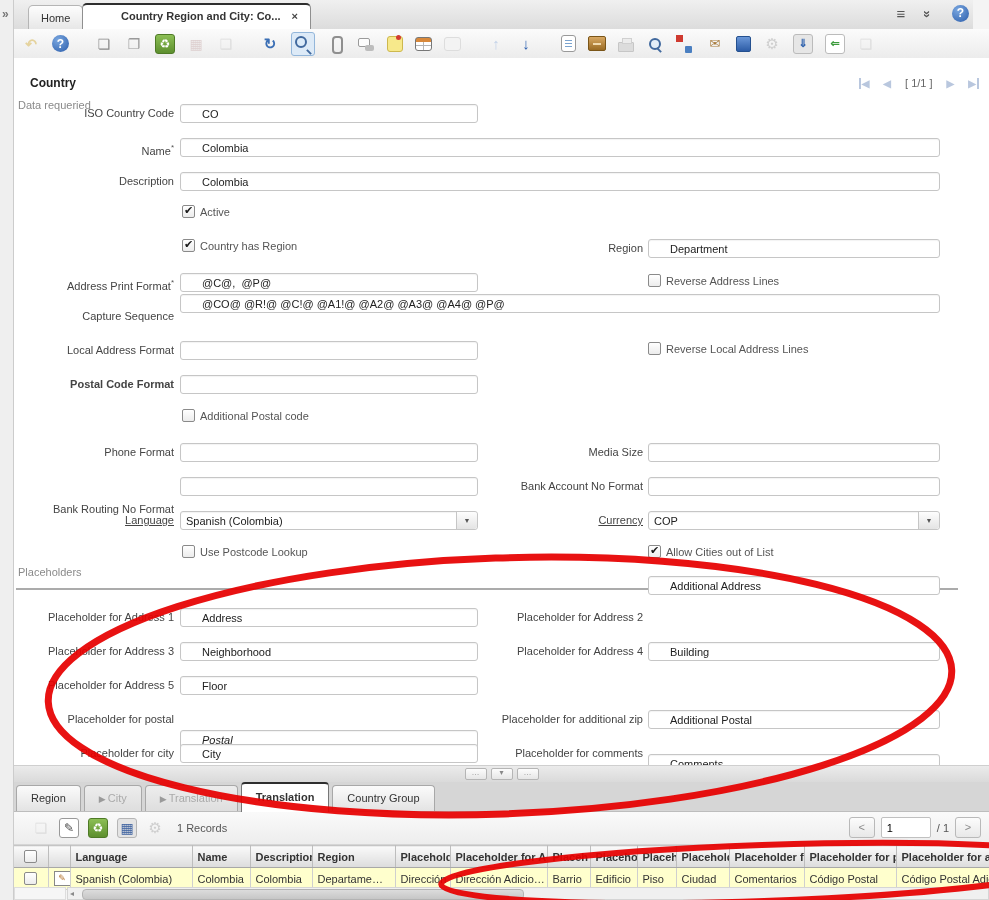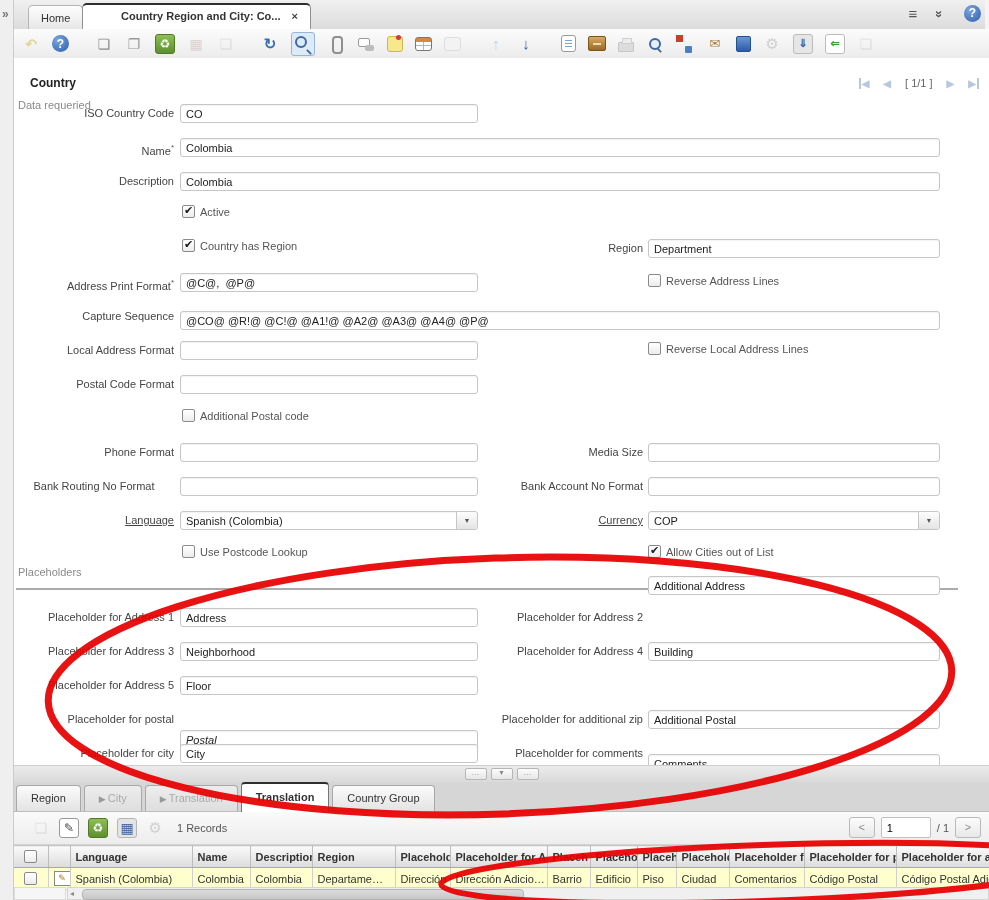--- a/index.html
+++ b/index.html
@@ -1,21 +1,21 @@
 <!DOCTYPE html>
 <html><head>
 <meta charset="utf-8">
 <style>
   html,body{margin:0;padding:0;background:#e9e9e9;font-family:"Liberation Sans",sans-serif;}
   .app{position:relative;width:989px;height:900px;background:#f4f4f4;overflow:hidden;font-size:11px;color:#333;}
   
   .left-strip{position:absolute;left:0;top:0;width:13px;height:900px;background:#efefef;border-right:1px solid #cccccc;}
   .expander{position:absolute;left:2px;top:7px;color:#777;font-weight:bold;font-size:12px;cursor:pointer;}
   
-  .tabbar{position:absolute;left:14px;top:0;right:4px;height:29px;background:linear-gradient(#f0f0f0,#dcdcdc);border-bottom:1px solid #bfbfbf;}
+  .tabbar{position:absolute;left:14px;top:0;right:16px;height:29px;background:linear-gradient(#f0f0f0,#dcdcdc);border-bottom:1px solid #bfbfbf;}
   .wtab{position:absolute;bottom:-1px;height:24px;line-height:24px;padding:0 12px;background:linear-gradient(#fdfdfd,#e6e6e6);border:1px solid #b5b5b5;border-bottom:none;border-radius:5px 5px 0 0;cursor:pointer;white-space:nowrap;}
   .wtab.home{left:14px;}
   .wtab.active{left:68px;background:#fff;border-color:#8f8f8f;border-top:2px solid #2e2e2e;font-weight:bold;height:25px;line-height:23px;padding-left:38px;}
   .wtab .close{margin-left:8px;font-weight:bold;color:#444;cursor:pointer;}
   .tr-ic{position:absolute;top:5px;width:20px;height:18px;text-align:center;line-height:18px;color:#555;font-size:13px;cursor:pointer;}
   .tr-ic.menu{right:62px;font-size:15px;}
   .tr-ic.chev{right:36px;transform:rotate(90deg);font-weight:bold;}
   .tr-ic.helpc{right:4px;width:17px;height:17px;border-radius:50%;background:radial-gradient(circle at 35% 30%,#7aa7e0,#2a5caa);color:#fff;font-weight:bold;font-size:12px;line-height:17px;}
   
   .toolbar{position:absolute;left:14px;top:29px;right:0;height:29px;background:linear-gradient(#fbfbfb,#ececec);border-bottom:1px solid #d2d2d2;display:flex;align-items:center;gap:12px;padding-left:8px;}
@@ -62,21 +62,21 @@
   .recnav .edge{border-left:2px solid #b9c7de;padding-left:1px;}
   .recnav .edge2{border-right:2px solid #b9c7de;padding-right:1px;}
   
   .formbg{position:absolute;left:14px;top:96px;right:0;height:669px;background:#fff;}
   .grouplbl{position:absolute;color:#8a8a8a;font-size:11px;}
   .groupline{position:absolute;height:2px;background:#ababab;}
   .lbl{position:absolute;width:160px;left:14px;text-align:right;color:#444;line-height:19px;white-space:nowrap;}
   .lblr{position:absolute;width:178px;left:465px;text-align:right;color:#444;line-height:19px;white-space:nowrap;}
   .req{color:#555;font-size:8px;}
   .ul{text-decoration:underline;}
-  .inp{position:absolute;height:19px;box-sizing:border-box;border:1px solid #c6c6c6;border-radius:3px;background:#fff;padding:2px 5px;line-height:14px;color:#222;white-space:pre;overflow:hidden;box-shadow:inset 0 1px 1px rgba(0,0,0,.05);}
+  .inp{position:absolute;height:19px;box-sizing:border-box;border:1px solid #c6c6c6;border-radius:3px;background:#fff;padding:2px 21px;line-height:14px;color:#222;white-space:pre;overflow:hidden;box-shadow:inset 0 1px 1px rgba(0,0,0,.05);}
   .w-l{left:180px;width:298px;}
   .w-r{left:648px;width:292px;}
   .w-wide{left:180px;width:760px;}
   .combo{display:flex;justify-content:space-between;padding:0;}
   .combo .val{padding:2px 5px;line-height:15px;}
   .combo .cbtn{width:20px;border-left:1px solid #c6c6c6;background:linear-gradient(#fdfdfd,#e4e4e4);display:flex;align-items:center;justify-content:center;font-size:7px;color:#555;cursor:pointer;border-radius:0 3px 3px 0;}
   .chkrow{position:absolute;display:flex;align-items:center;gap:5px;}
   .chk{width:13px;height:13px;box-sizing:border-box;border:1px solid #8a8a8a;border-radius:2px;background:linear-gradient(#fff,#ececec);display:inline-flex;align-items:center;justify-content:center;cursor:pointer;}
   .chk i{font-style:normal;font-size:11px;line-height:1;color:#1a1a1a;margin-top:-2px;}
   .chklbl{color:#555;}
@@ -203,47 +203,47 @@
   <div class="lbl" style="top:273px;"><span>Address Print Format</span><sup class="req">*</sup></div>
   <div class="inp w-l" style="top:273px;">@C@,  @P@</div>
   <div class="chkrow" style="left:648px;top:274px;">
     <span class="chk">
         <i></i>
       </span>
     <span class="chklbl">Reverse Address Lines</span>
   </div>
 
   <div class="lbl" style="top:307px;">Capture Sequence</div>
-  <div class="inp w-wide" style="top:311px;">@CO@ @R!@ @C!@ @A1!@ @A2@ @A3@ @A4@ @P@</div>
+  <div class="inp w-wide" style="top:294px;">@CO@ @R!@ @C!@ @A1!@ @A2@ @A3@ @A4@ @P@</div>
 
   <div class="lbl" style="top:341px;">Local Address Format</div>
   <div class="inp w-l" style="top:341px;"></div>
   <div class="chkrow" style="left:648px;top:342px;text-align:center;">
     <span class="chk">
         <i></i>
       </span>
     <span class="chklbl">Reverse Local Address Lines</span>
   </div>
 
-  <div class="lbl" style="top:375px;">Postal Code Format</div>
+  <div class="lbl" style="top:375px;font-weight:bold;">Postal Code Format</div>
   <div class="inp w-l" style="top:375px;"></div>
 
   <div class="chkrow" style="left:182px;top:409px;">
     <span class="chk">
         <i></i>
       </span>
     <span class="chklbl">Additional Postal code</span>
   </div>
 
   <div class="lbl" style="top:443px;">Phone Format</div>
   <div class="inp w-l" style="top:443px;"></div>
   <div class="lblr" style="top:443px;">Media Size</div>
   <div class="inp w-r" style="top:443px;"></div>
 
-  <div class="lbl" style="top:477px;text-align:center;">Bank Routing No Format</div>
+  <div class="lbl" style="top:500px;">Bank Routing No Format</div>
   <div class="inp w-l" style="top:477px;"></div>
   <div class="lblr" style="top:477px;">Bank Account No Format</div>
   <div class="inp w-r" style="top:477px;"></div>
 
   <div class="lbl ul" style="top:511px;">Language</div>
   <div class="inp w-l combo" style="top:511px;">
     <span class="val">Spanish (Colombia)</span>
     <span class="cbtn">▼</span>
   </div>
   <div class="lblr ul" style="top:511px;">Currency</div>

